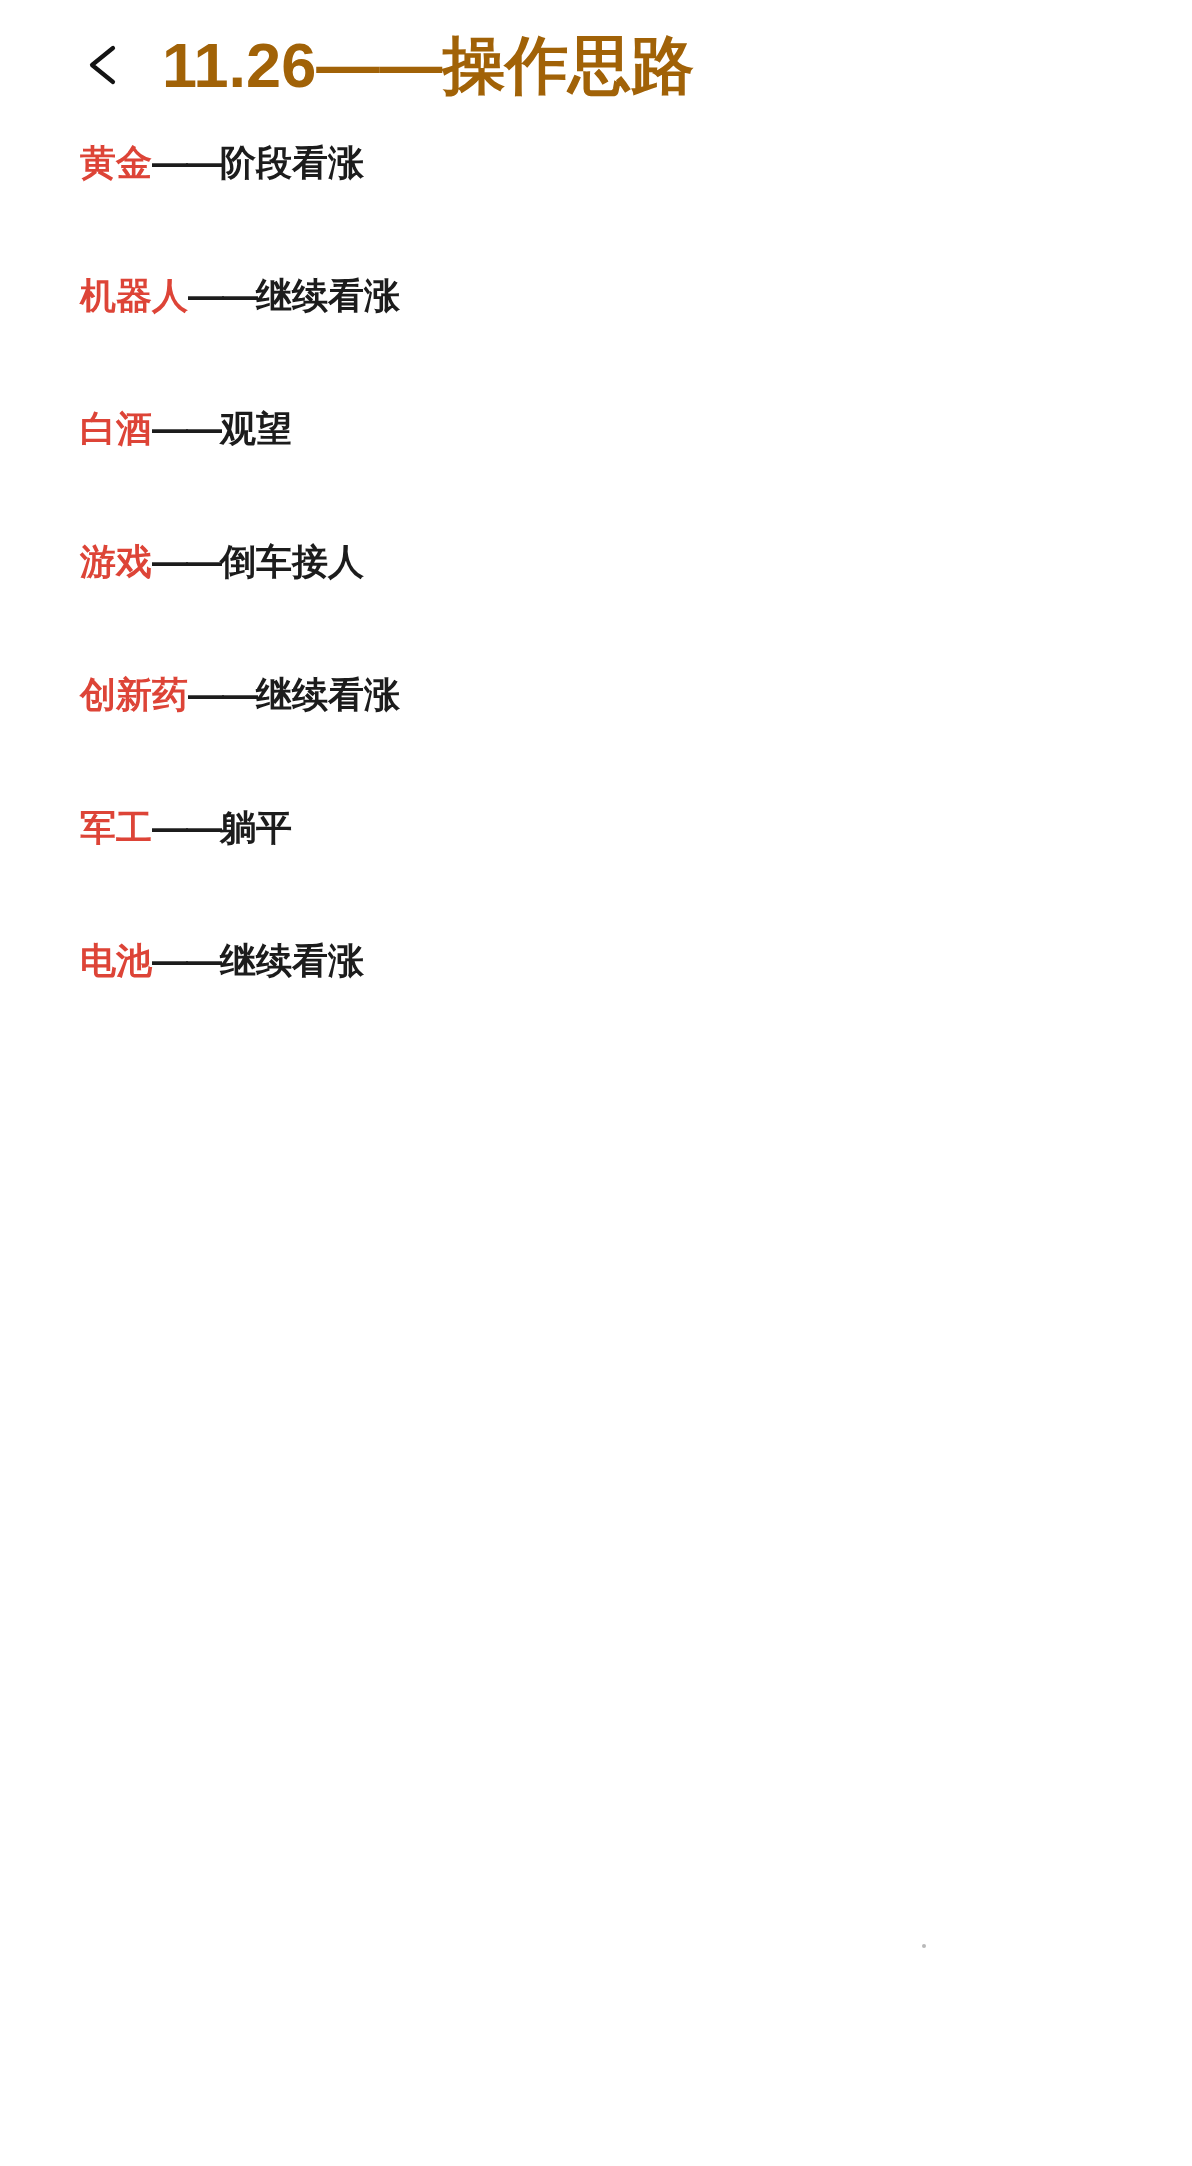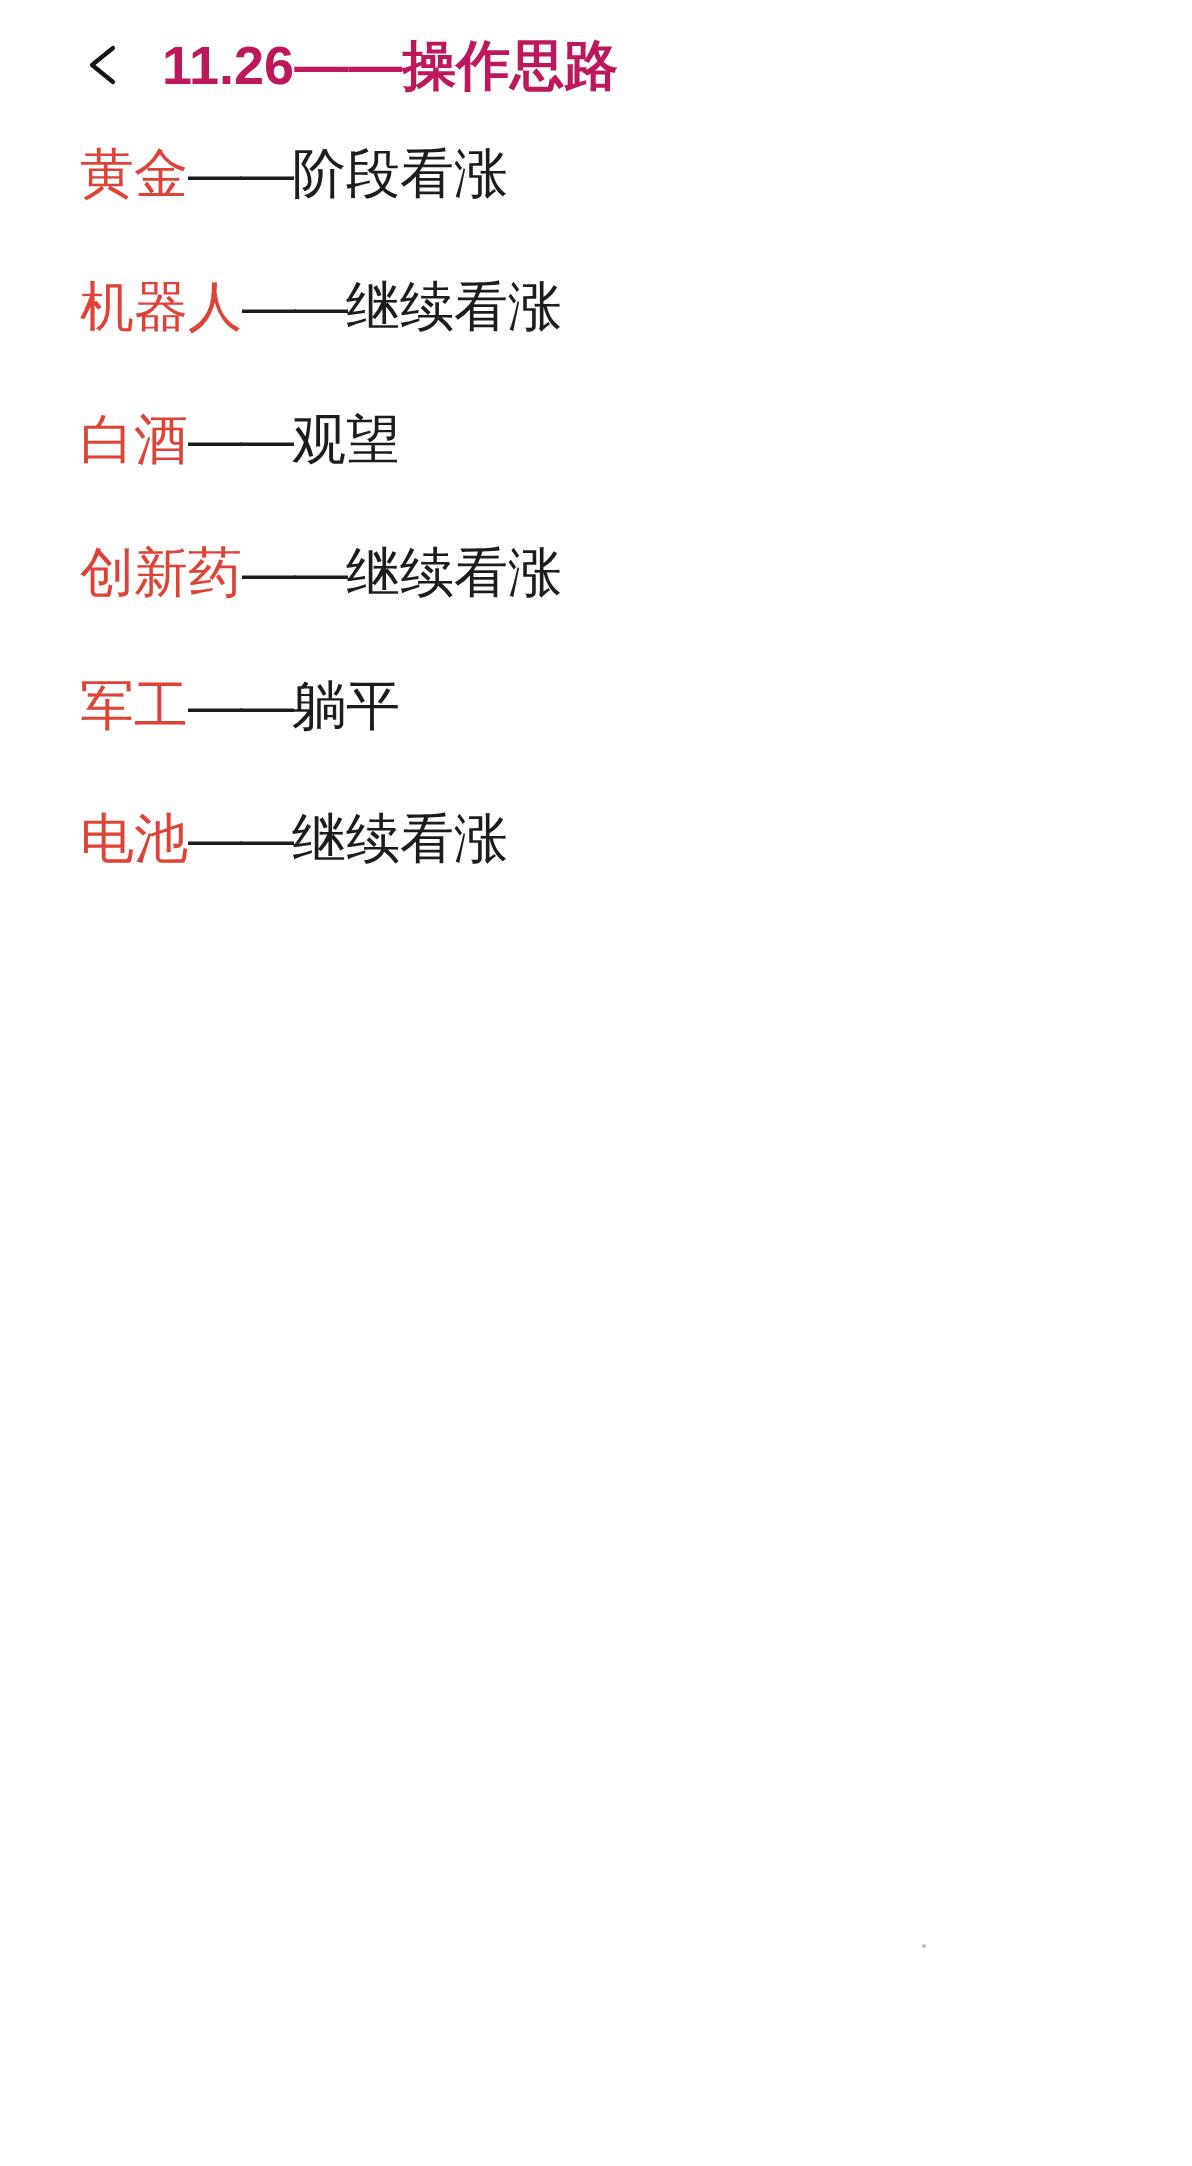--- a/index.html
+++ b/index.html
@@ -40,45 +40,45 @@
     justify-content: center;
     cursor: pointer;
     flex: 0 0 auto;
     margin-right: 26px;
   }
   .back-btn svg {
     display: block;
   }
 
   .page-title {
-    font-size: 54px;
+    font-size: 63px;
     line-height: 1.05;
     font-weight: 700;
-    color: #be185d;
+    color: #a16207;
     letter-spacing: 0px;
     white-space: nowrap;
   }
 
   
   .article-body {
     padding: 0 0 0 80px;
     margin-top: 44px;
   }
 
   .entry {
     height: 133px;
     display: flex;
     align-items: flex-start;
     white-space: nowrap;
   }
 
   .entry-line {
-    font-size: 54px;
+    font-size: 36px;
     line-height: 1.25;
-    font-weight: 400;
+    font-weight: 700;
     color: #1c1c1c;
     display: inline-block;
   }
 
   .sector {
     color: #dd4437;
   }
 
   .dash {
     color: #1c1c1c;
@@ -125,20 +125,23 @@
     <div class="entry">
       <div class="entry-line"><span class="sector">机器人</span><span class="dash">——</span><span class="note">继续看涨</span></div>
     </div>
 
     <div class="entry">
       <div class="entry-line"><span class="sector">白酒</span><span class="dash">——</span><span class="note">观望</span></div>
     </div>
 
 
 
+    <div class="entry">
+      <div class="entry-line"><span class="sector">游戏</span><span class="dash">——</span><span class="note">倒车接人</span></div>
+    </div>
 
 
     <div class="entry">
       <div class="entry-line"><span class="sector">创新药</span><span class="dash">——</span><span class="note">继续看涨</span></div>
     </div>
 
 
     <div class="entry">
       <div class="entry-line"><span class="sector">军工</span><span class="dash">——</span><span class="note">躺平</span></div>
     </div>

